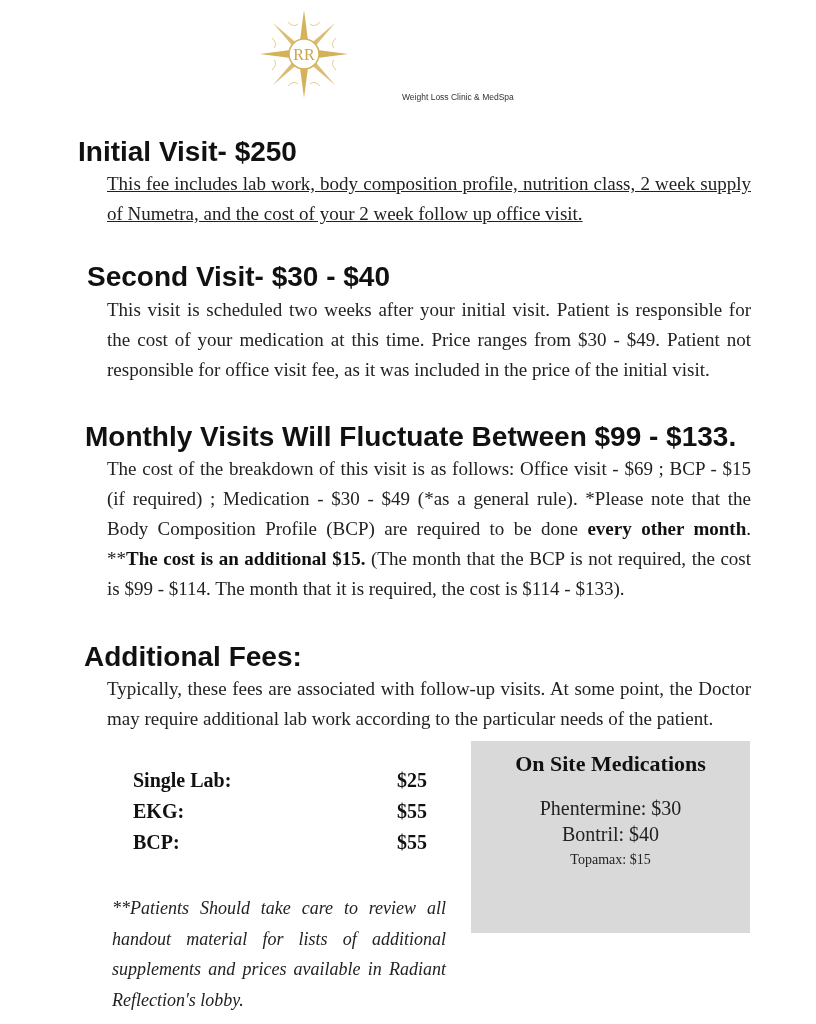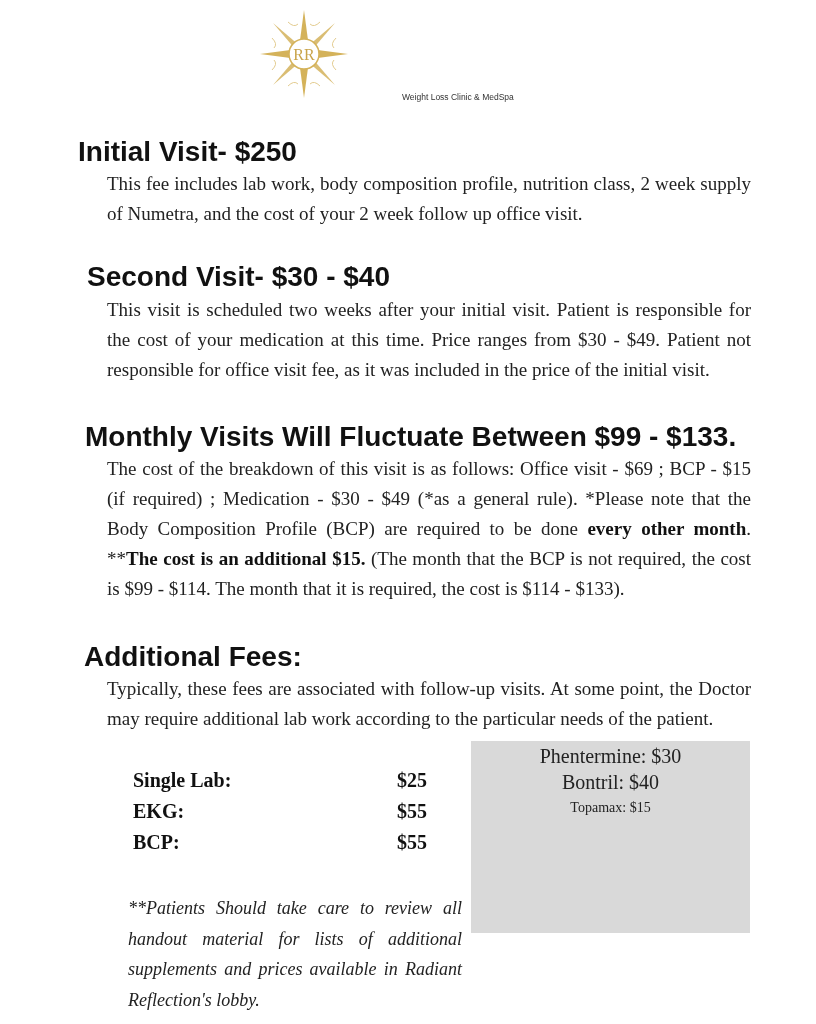--- a/index.html
+++ b/index.html
@@ -45,35 +45,35 @@
     position: absolute; left: 133px; top: 765px; width: 300px;
   }
   .fee-row {
     display: flex; justify-content: space-between;
     font-family: "Liberation Serif", serif; font-weight: bold;
     font-size: 20px; height: 31px; line-height: 31px; color: #111;
   }
   .fee-row .fee-price { width: 36px; text-align: left; }
 
   .note {
-    position: absolute; left: 128px; top: 893px; width: 334px;
+    position: absolute; left: 112px; top: 893px; width: 334px;
     font-family: "Liberation Serif", serif; font-style: italic;
     font-size: 18px; line-height: 30.5px; color: #222; text-align: justify;
   }
 
   .meds-box {
     position: absolute; left: 471px; top: 741px; width: 279px; height: 192px;
     background: #d9d9d9; text-align: center;
   }
   .meds-title {
     margin-top: 10px;
     font-family: "Liberation Serif", serif; font-weight: bold;
     font-size: 22px; color: #111;
   }
-  .meds-list { margin-top: 2px; }
+  .meds-list { margin-top: 18px; }
   .med-item {
     font-family: "Liberation Serif", serif; font-size: 20px;
     line-height: 26px; color: #222;
   }
   .med-item.big { font-size: 14px; }
 </style>
 </head>
 <body>
 
 <div class="logo">
@@ -98,21 +98,21 @@
       <path d="M30,78 q6,-6 10,-2"></path>
         <path d="M62,78 q-6,-6 -10,-2"></path>
     </g>
     <circle cx="46" cy="46" r="15" fill="#ffffff" stroke="#d4b25a" stroke-width="1.5"></circle>
     <text x="46" y="52" text-anchor="middle" font-family="Liberation Serif, serif" font-size="16" fill="#c9a44a">RR</text>
   </svg>
   <div class="logo-tag">Weight Loss Clinic &amp; MedSpa</div>
 </div>
 
 <h2 class="heading" style="left:78px; top:138px;">Initial Visit- $250</h2>
-<p class="para" style="left:107px; top:169px; width:644px;">This fee includes lab work, body composition profile, nutrition class, 2 week supply of Numetra, and the cost of your 2 week follow up office visit.</p>
+<p class="para" style="left:107px; top:169px; width:644px;text-decoration:underline;">This fee includes lab work, body composition profile, nutrition class, 2 week supply of Numetra, and the cost of your 2 week follow up office visit.</p>
 
 <h2 class="heading" style="left:87px; top:263px;">Second Visit- $30 - $40</h2>
 <p class="para" style="left:107px; top:295px; width:644px;">This visit is scheduled two weeks after your initial visit. Patient is responsible for the cost of your medication at this time. Price ranges from $30 - $49. Patient not responsible for office visit fee, as it was included in the price of the initial visit.</p>
 
 <h2 class="heading" style="left:85px; top:423px;">Monthly Visits Will Fluctuate Between $99 - $133.</h2>
 <p class="para" style="left:107px; top:454px; width:644px;"><span>The cost of the breakdown of this visit is as follows: Office visit - $69 ; BCP - $15 (if required) ; Medication - $30 - $49 (*as a general rule). *Please note that the Body Composition Profile (BCP) are required to be done </span><b>every other month</b><span>. **</span><b>The cost is an additional $15.</b><span> (The month that the BCP is not required, the cost is $99 - $114. The month that it is required, the cost is $114 - $133).</span></p>
 
 <h2 class="heading" style="left:84px; top:643px;">Additional Fees:</h2>
 <p class="para" style="left:107px; top:674px; width:644px;">Typically, these fees are associated with follow-up visits. At some point, the Doctor may require additional lab work according to the particular needs of the patient.</p>
 
@@ -127,18 +127,19 @@
   </div>
   <div class="fee-row">
     <span>BCP:</span>
     <span class="fee-price">$55</span>
   </div>
 </div>
 
 <p class="note" style="margin:0;">**Patients Should take care to review all handout material for lists of additional supplements and prices available in Radiant Reflection's lobby.</p>
 
 <div class="meds-box">
+  <div class="meds-title">On Site Medications</div>
   <div class="meds-list">
     <div class="med-item">Phentermine: $30</div>
     <div class="med-item">Bontril: $40</div>
     <div class="med-item big">Topamax: $15</div>
   </div>
 </div>
 
 </body></html>

